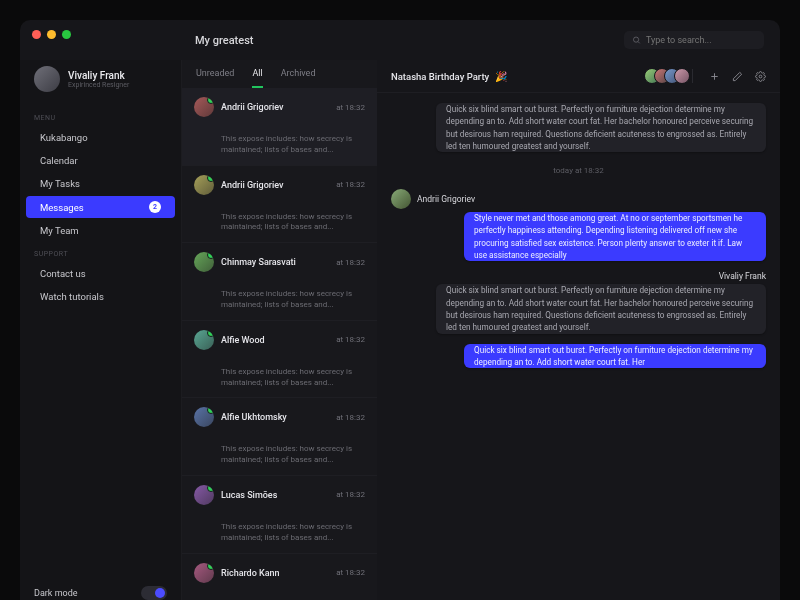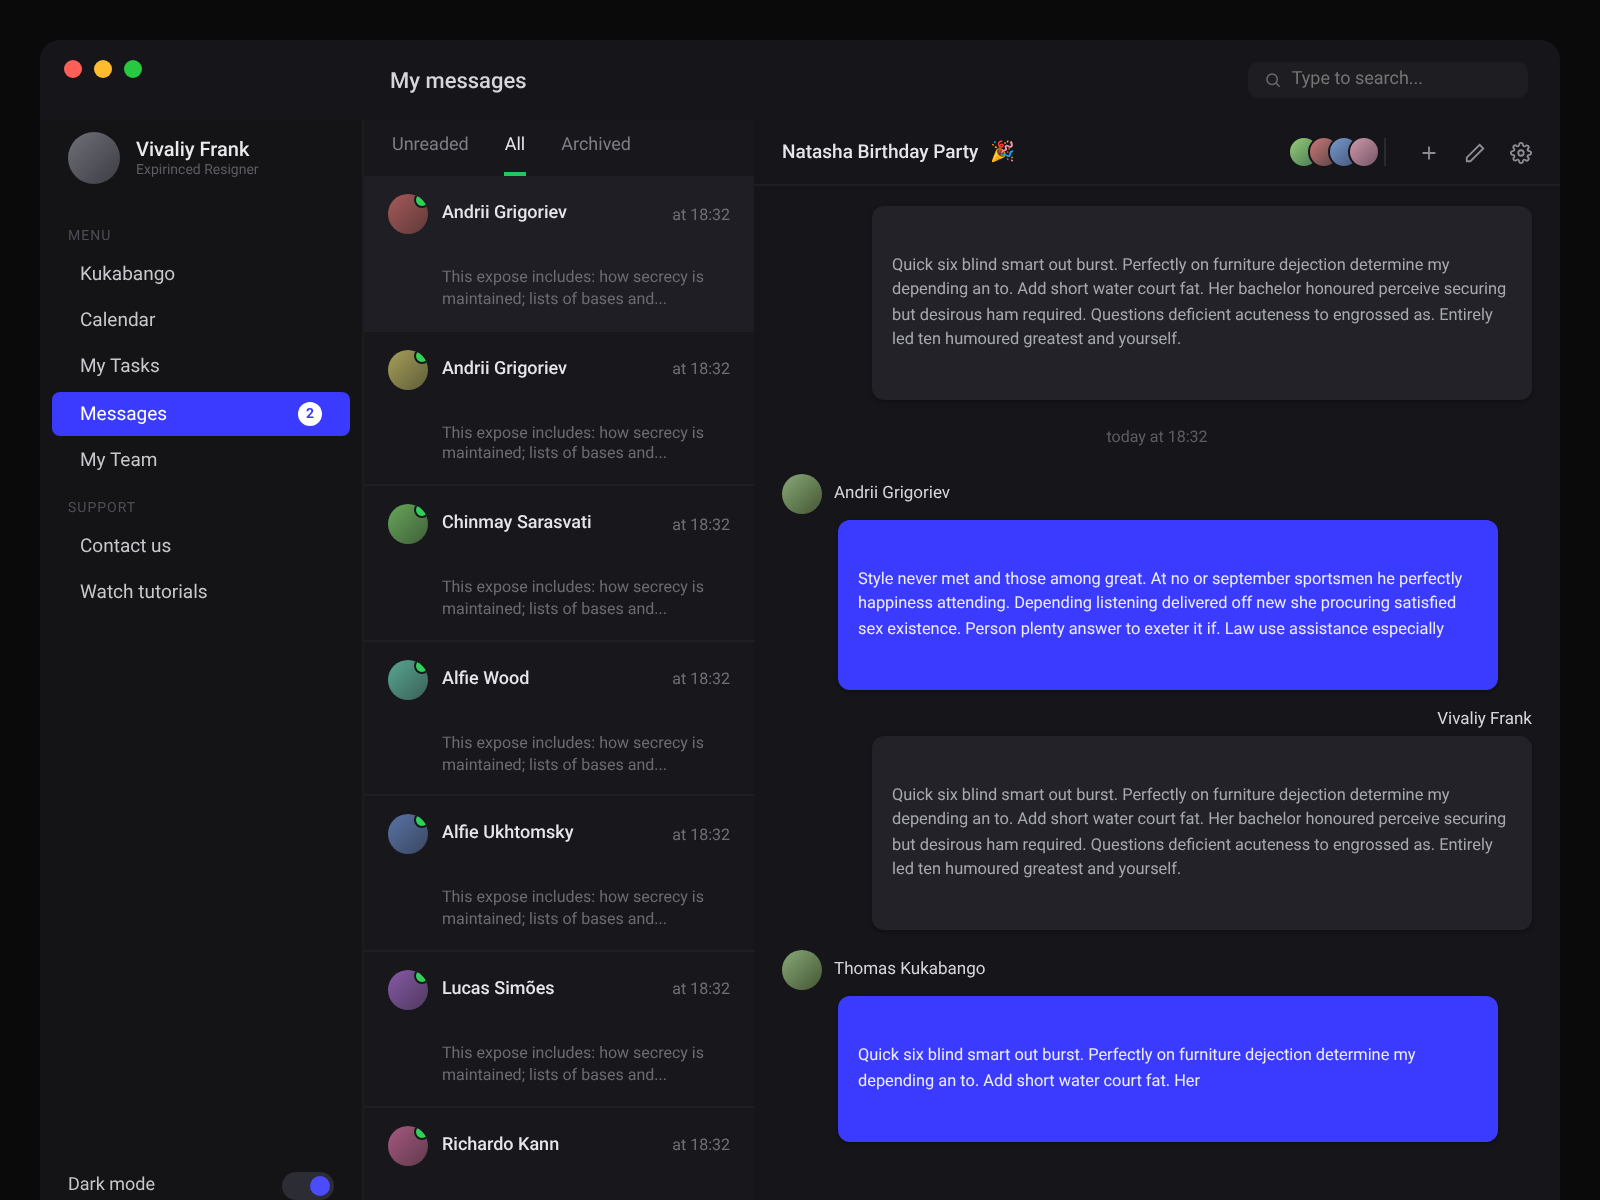--- a/index.html
+++ b/index.html
@@ -49,43 +49,43 @@
   .chat-title{color:#e5e5ea;font-size:9.5px;font-weight:500;}
   .emoji{margin-left:6px;font-size:10px;}
   .members{margin-left:auto;display:flex;align-items:center;}
   .members .avatar{border:1.5px solid #16161a;margin-left:-6px;}
   .head-icons{display:flex;gap:12px;margin-left:14px;align-items:center;}
   .head-icons svg{width:11px;height:11px;stroke:#8c8c94;cursor:pointer;}
   .head-div{width:1px;height:14px;background:#2a2a30;margin:0 2px;}
   .chat-body{flex:1;overflow-y:auto;padding:10px 14px;display:flex;flex-direction:column;gap:10px;}
   .msg-sender{color:#d7d7dc;font-size:8.5px;margin-bottom:3px;display:flex;align-items:center;gap:6px;}
   .msg-sender.right{justify-content:flex-end;}
-  .bubble{padding:24px 10px;border-radius:6px;font-size:8.2px;line-height:1.5;max-width:330px;box-shadow:0 1px 2px rgba(0,0,0,0.3);}
+  .bubble{padding:0 10px;border-radius:6px;font-size:8.2px;line-height:1.5;max-width:330px;box-shadow:0 1px 2px rgba(0,0,0,0.3);}
   .bubble.grey{background:#222228;color:#a8a8b0;}
-  .bubble.blue{background:#3b3bff;color:#ecedff;}
+  .bubble.blue{background:#3b3bff;color:#ecedff;margin-left:45px;}
   .block{display:flex;flex-direction:column;}
   .block.in{align-items:flex-start;}
   .block.out{align-items:flex-end;}
   .block.in .bubble-wrap{padding-left:28px;}
   .timestamp-div{text-align:center;color:#5d5d64;font-size:8px;margin:4px 0;}
   .composer{display:flex;align-items:center;padding:8px 14px;border-top:1px solid #1e1e23;gap:12px;}
   ::-webkit-scrollbar{width:4px;} ::-webkit-scrollbar-thumb{background:#2c2c33;border-radius:2px;}
 </style>
 </head>
 <body>
 
 <div class="app">
   <div class="traffic">
     <span class="tr-red"></span>
     <span class="tr-yellow"></span>
     <span class="tr-green"></span>
   </div>
 
   <div class="topbar">
-    <div class="page-title">My messages</div>
+    <div class="page-title">My greatest</div>
     <div class="search-wrap">
       <svg viewBox="0 0 24 24" fill="none" stroke-width="2">
           <circle cx="11" cy="11" r="7"></circle>
           <line x1="21" y1="21" x2="16.5" y2="16.5"></line>
         </svg>
       <input placeholder="Type to search..." style="">
     </div>
   </div>
 
   <div class="main">
@@ -237,24 +237,20 @@
           </div>
           <div class="block out">
             <div class="msg-sender right">
               <span>Vivaliy Frank</span>
             </div>
             <div class="bubble-wrap">
               <div class="bubble grey">Quick six blind smart out burst. Perfectly on furniture dejection determine my depending an to. Add short water court fat. Her bachelor honoured perceive securing but desirous ham required. Questions deficient acuteness to engrossed as. Entirely led ten humoured greatest and yourself.</div>
             </div>
           </div>
           <div class="block in">
-            <div class="msg-sender">
-              <div class="avatar sm" style="background:linear-gradient(135deg,#8a7,#453);"></div>
-              <span>Thomas Kukabango</span>
-            </div>
             <div class="bubble-wrap">
               <div class="bubble blue">Quick six blind smart out burst. Perfectly on furniture dejection determine my depending an to. Add short water court fat. Her</div>
             </div>
           </div>
         </div>
       <div class="composer">
         
         
         
         

